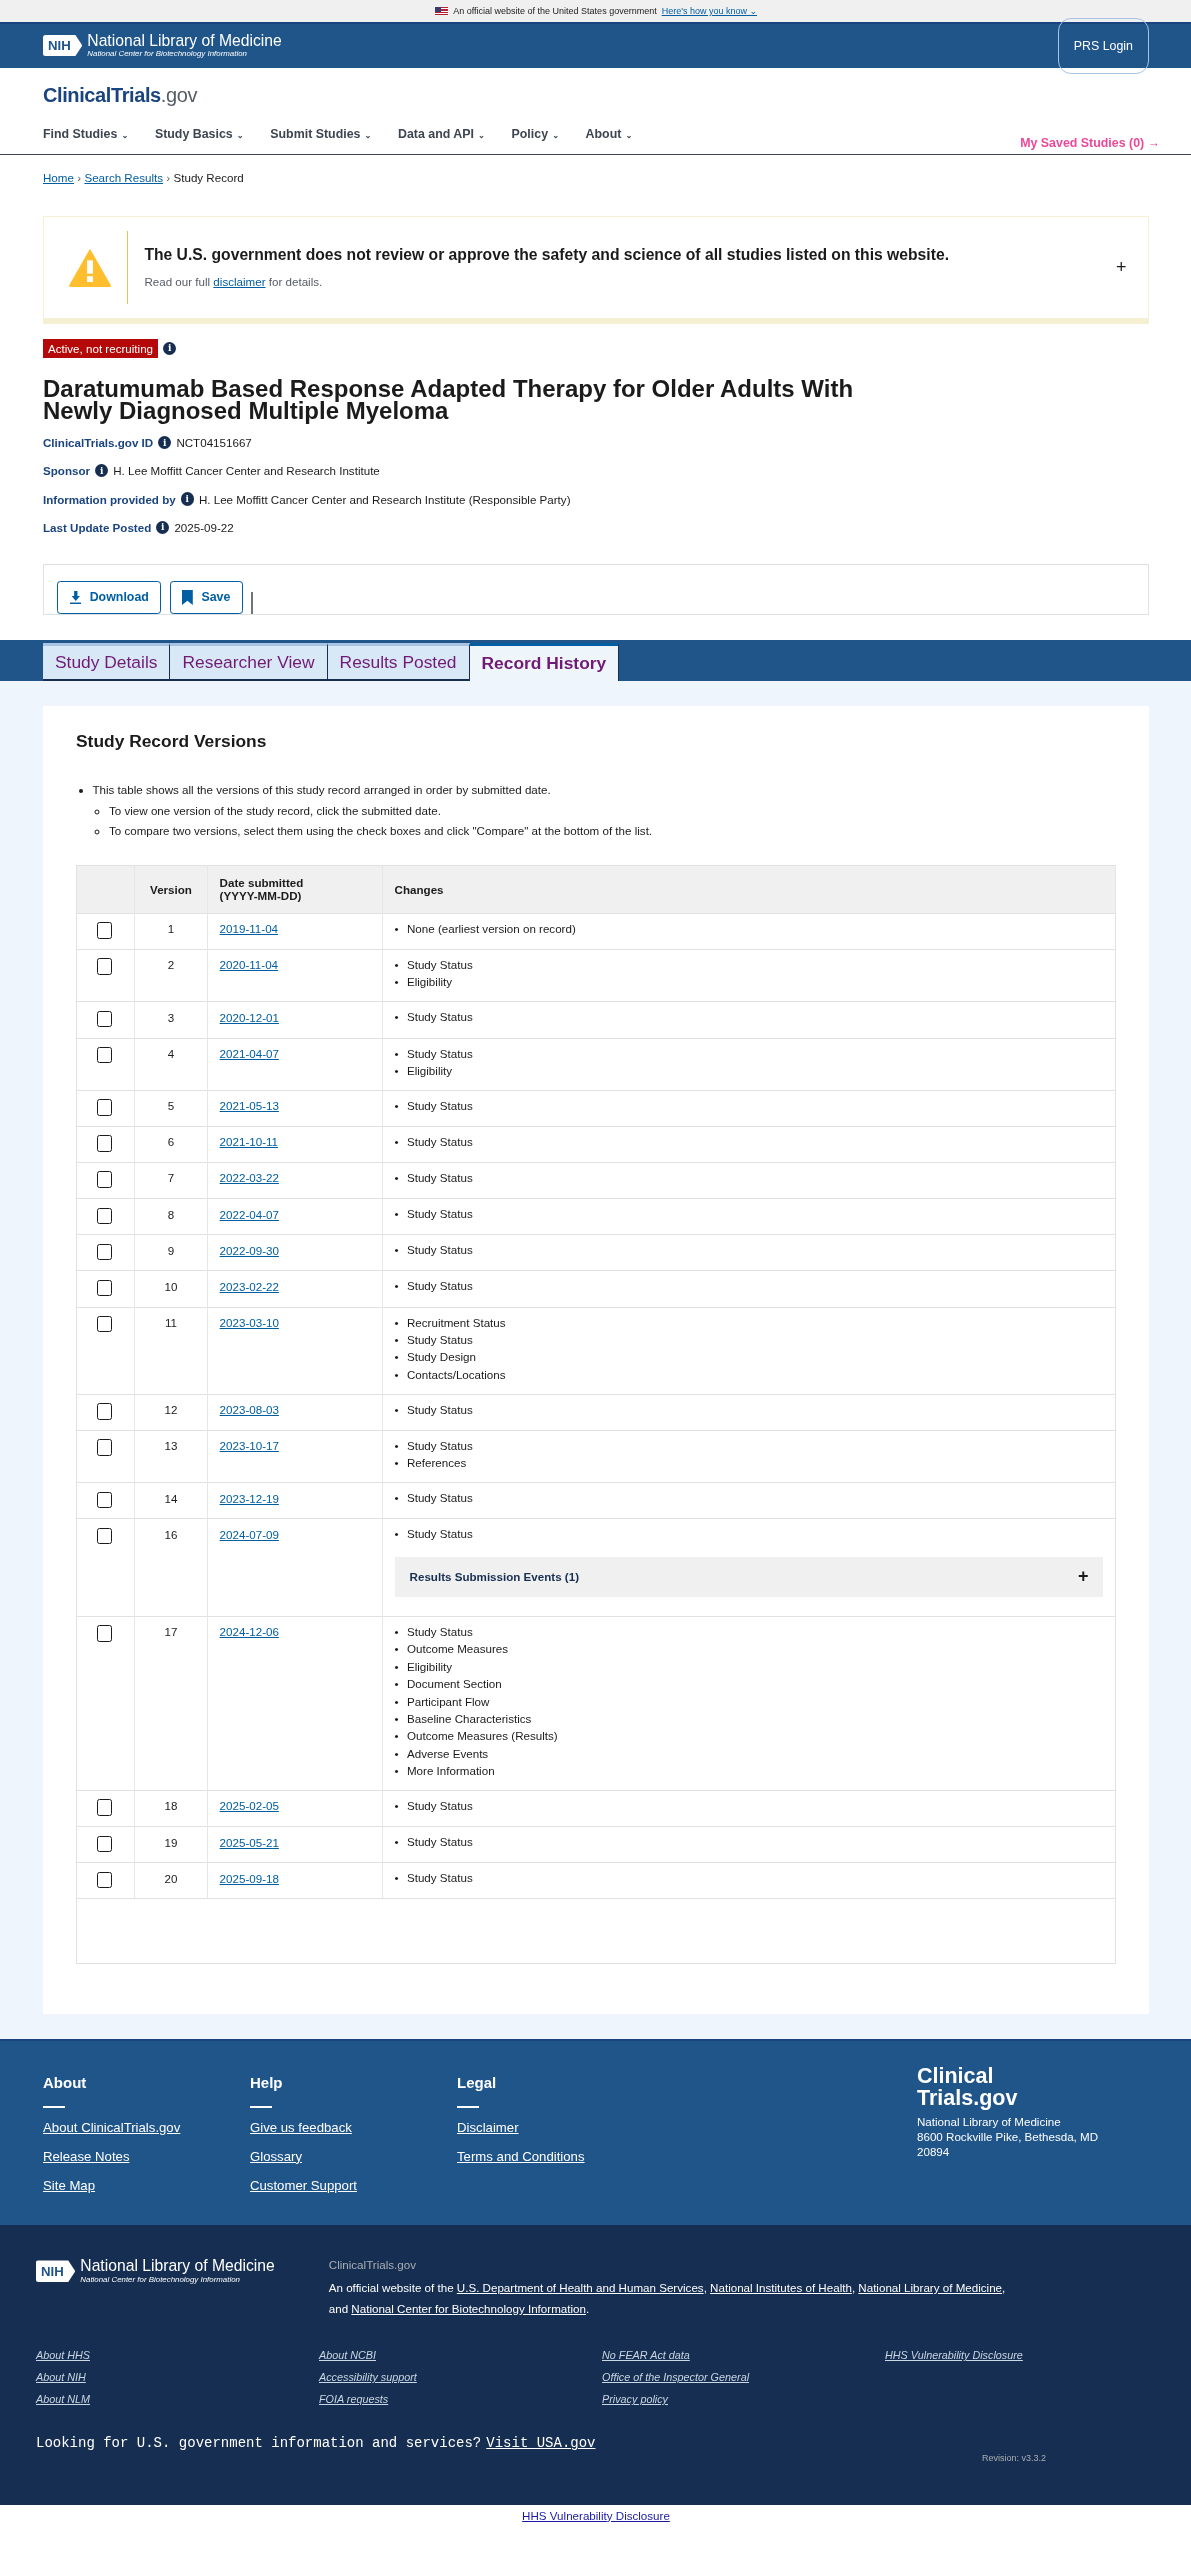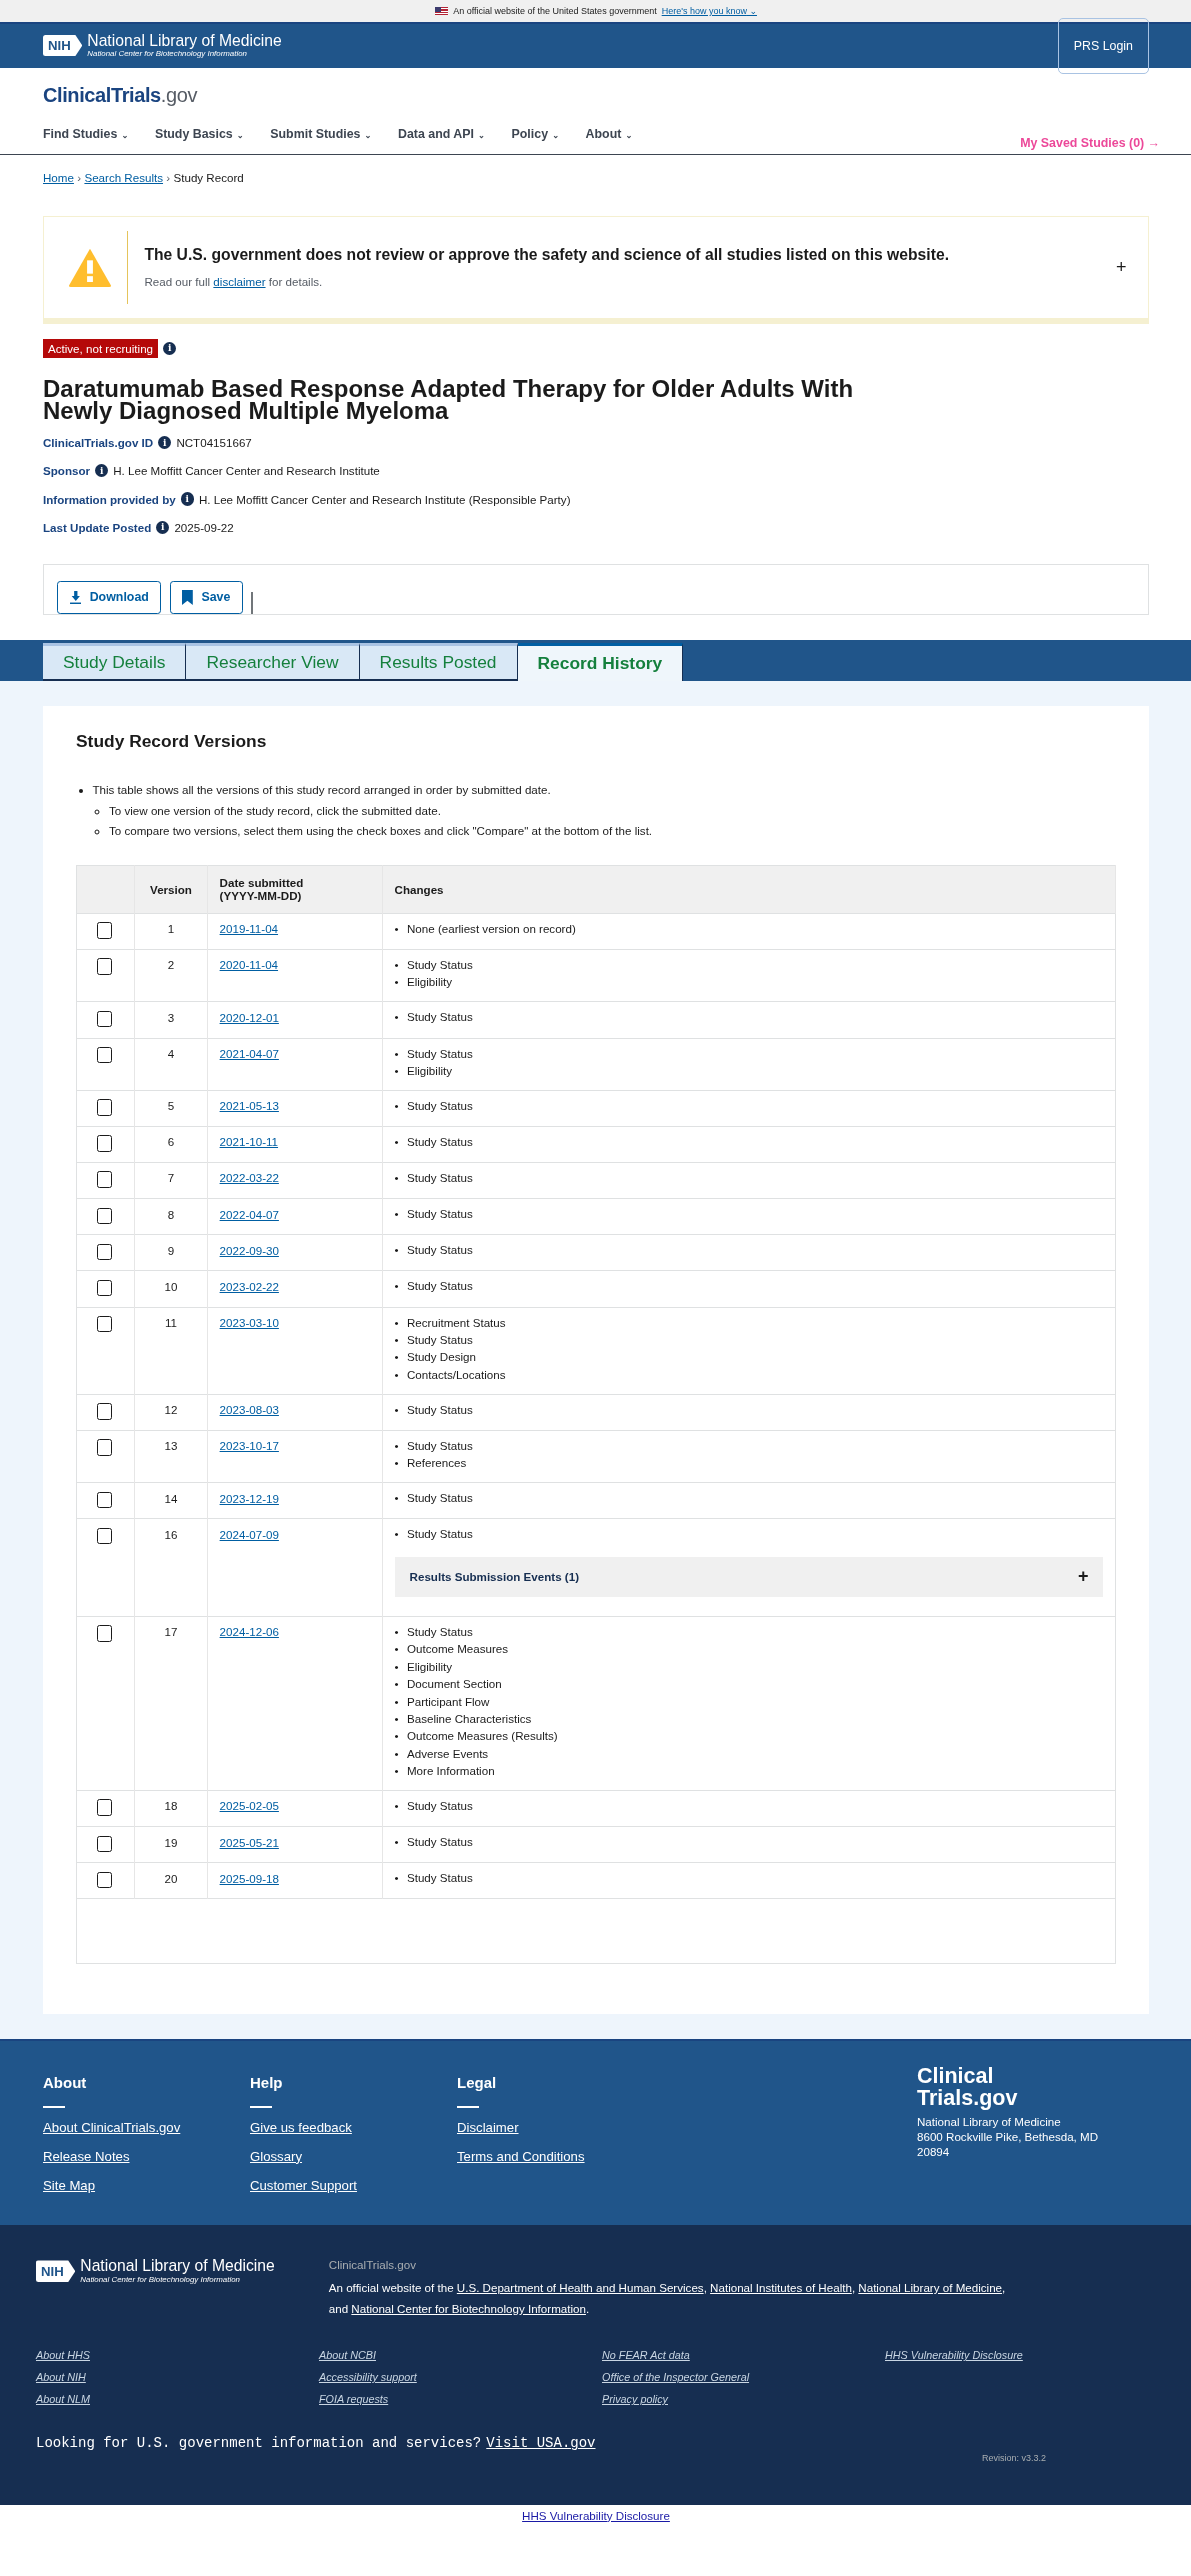--- a/index.html
+++ b/index.html
@@ -7,21 +7,21 @@
   a { color: #005ea2; }
   .gov-banner { height: 21.5px; background: #f0f0f0; display: flex; align-items: center; justify-content: center; font-size: 9px; color: #1b1b1b; gap: 5px; }
   .gov-banner .flag { width: 13.2px; height: 8.3px; background: repeating-linear-gradient(#b22234 0 1.2px, #fff 1.2px 2.5px); position: relative; display: inline-block; }
   .gov-banner .flag::before { content: ""; position: absolute; left: 0; top: 0; width: 5.8px; height: 5px; background: #3c3b6e; }
   .gov-banner a { color: #005ea2; text-decoration: underline; }
   .nlm-bar { height: 46px; background: #20558a; border-top: 2.5px solid #1a4480; display: flex; align-items: center; justify-content: space-between; padding: 0 43px; }
   .nih-logo { display: flex; align-items: center; gap: 5px; color: #fff; }
   .nih-box { background: #fff; color: #20558a; font-weight: bold; font-size: 13.2px; padding: 3.3px 6.6px 3.3px 5px; border-radius: 2.5px; clip-path: polygon(0 0, 82% 0, 100% 50%, 82% 100%, 0 100%); padding-right: 11.6px; }
   .nih-text .big { font-size: 15.7px; line-height: 16.5px; }
   .nih-text .small { font-size: 7.9px; font-style: italic; line-height: 9px; }
-  .prs-btn { border: 0.8px solid #a9c3e3; color: #fff; background: transparent; padding: 20px 15px; border-radius: 5px; font-size: 12.4px; font-family: "Liberation Sans", sans-serif; }
+  .prs-btn { border: 0.8px solid #a9c3e3; color: #fff; background: transparent; padding: 20px 15px; border-radius: 13px; font-size: 12.4px; font-family: "Liberation Sans", sans-serif; }
   .site-header { padding: 16.5px 43px 0; border-bottom: 1.7px solid #3d4551; height: 87px; position: relative; }
   .site-logo { font-size: 20px; color: #1a4480; font-weight: bold; letter-spacing: -0.4px; }
   .site-logo .gov { color: #565c65; font-weight: normal; }
   .main-nav { display: flex; gap: 26.5px; margin-top: 20px; font-size: 12.4px; color: #3d4551; font-weight: bold; }
   .main-nav span.chev { font-size: 8.3px; margin-left: 4.1px; }
   .saved-link { position: absolute; right: 32px; top: 68px; font-weight: bold; color: #ec4899; font-size: 12.4px; }
   .breadcrumb { padding: 16.5px 43px; font-size: 11.6px; }
   .breadcrumb a { color: #005ea2; }
   .breadcrumb .sep { color: #565c65; margin: 0 3.3px; }
   .disclaimer { margin: 15px 43px 0; border: 0.8px solid #f5f0d1; border-bottom: 6.6px solid #f5f0d1; height: 108px; display: flex; align-items: center; position: relative; background: #fff; }
@@ -33,21 +33,21 @@
   .status-row { margin: 15px 43px 0; display: flex; align-items: center; gap: 5px; }
   .status-badge { background: #b50909; color: #fff; font-size: 11.6px; padding: 3.3px 5px; }
   .info-icon { width: 13.2px; height: 13.2px; border-radius: 50%; background: #162e51; color: #fff; font-size: 9px; font-weight: bold; display: inline-flex; align-items: center; justify-content: center; font-family: "DejaVu Serif", serif; vertical-align: middle; }
   .study-title { margin: 20px 43px 0; font-size: 24px; font-weight: bold; color: #1b1b1b; max-width: 811px; line-height: 21.5px; }
   .meta-row { margin: 15px 43px 0; font-size: 11.6px; display: flex; align-items: center; gap: 5px; }
   .meta-label { color: #1a4480; font-weight: bold; }
   .action-box { margin: 30px 43px 0; border: 0.8px solid #dfe1e2; height: 51px; display: flex; align-items: flex-end; padding-left: 13.2px; gap: 8.3px; }
   .act-btn { border: 1.7px solid #005ea2; border-radius: 3.3px; background: #fff; color: #005ea2; font-weight: bold; font-size: 12.4px; padding: 6.6px 11.6px; display: flex; align-items: center; gap: 8.3px; font-family: "Liberation Sans", sans-serif; height: 33px; }
   .act-sep { width: 1.7px; height: 21.5px; background: #71767a; }
   .tabs-bar { margin-top: 25px; height: 41px; background: #20558a; padding-left: 43px; display: flex; align-items: flex-end; }
-  .tab { background: #d9e8f6; border-top: 3.3px solid #a9c3e3; border-right: 0.8px solid #162e51; border-bottom: 2.5px solid #162e51; padding: 0 20px; height: 38px; display: flex; align-items: center; font-size: 17.4px; color: #15803d; }
+  .tab { background: #d9e8f6; border-top: 3.3px solid #a9c3e3; border-right: 0.8px solid #162e51; border-bottom: 2.5px solid #162e51; padding: 0 12px; height: 38px; display: flex; align-items: center; font-size: 17.4px; color: #701a75; }
   .tab.active { background: #eff6fb; border-top: 3.3px solid #005ea2; border-bottom: none; font-weight: bold; height: 38px; }
   .content-bg { background: #eef5fc; padding: 25px 43px 25px; }
   .card { background: #fff; padding: 25px 33px 50px; }
   .card h2 { font-size: 17.4px; font-weight: bold; margin-bottom: 28px; }
   .notes { font-size: 11.6px; line-height: 20.7px; padding-left: 16.5px; }
   .notes ul { padding-left: 16.5px; }
   .versions-table { margin-top: 23px; border: 0.8px solid #dfe1e2; width: 100%; border-collapse: collapse; }
   .versions-table th { background: #f0f0f0; font-size: 11.6px; font-weight: bold; text-align: left; height: 48px; padding: 0 11.6px; border-right: 0.8px solid #e6e6e6; }
   .versions-table td { border-top: 0.8px solid #dfe1e2; vertical-align: top; padding: 8.3px 11.6px; font-size: 11.6px; border-right: 0.8px solid #e6e6e6; }
   .versions-table td.ver { text-align: center; }

